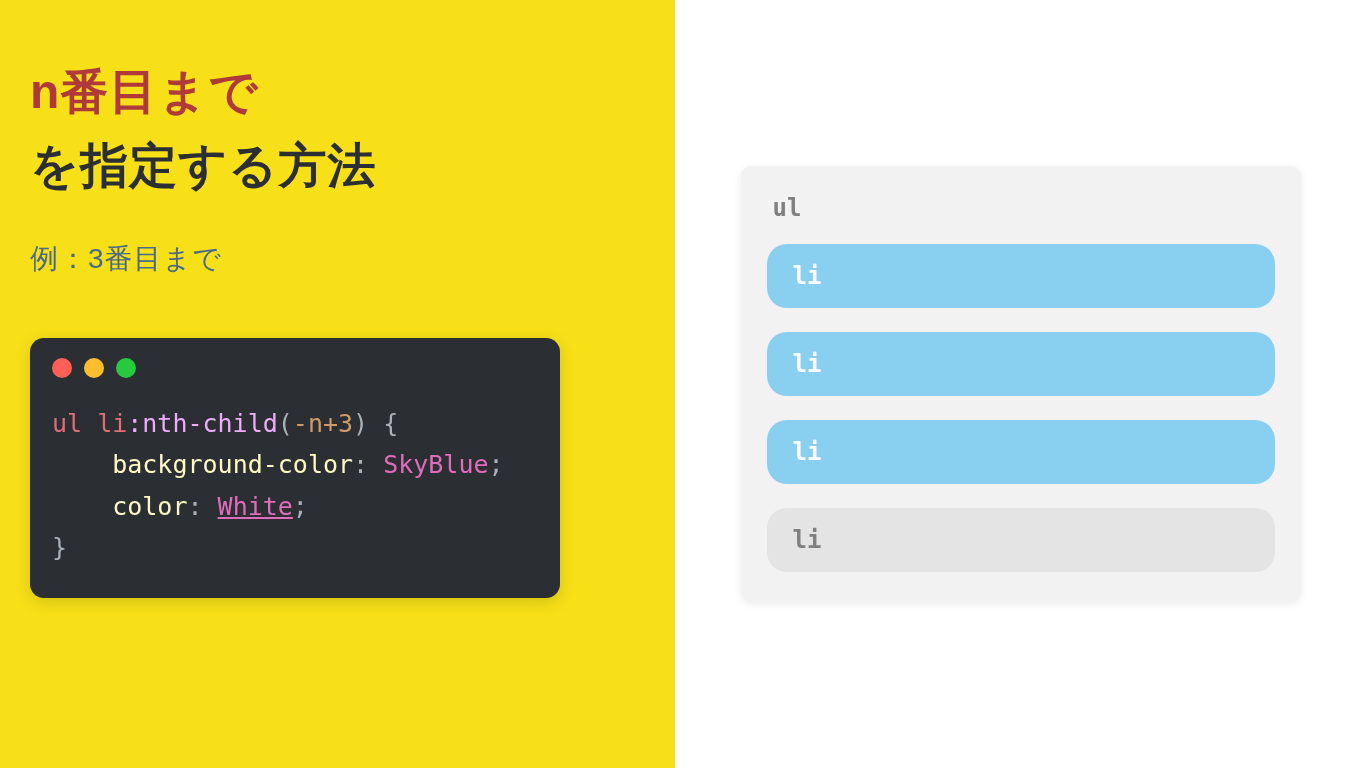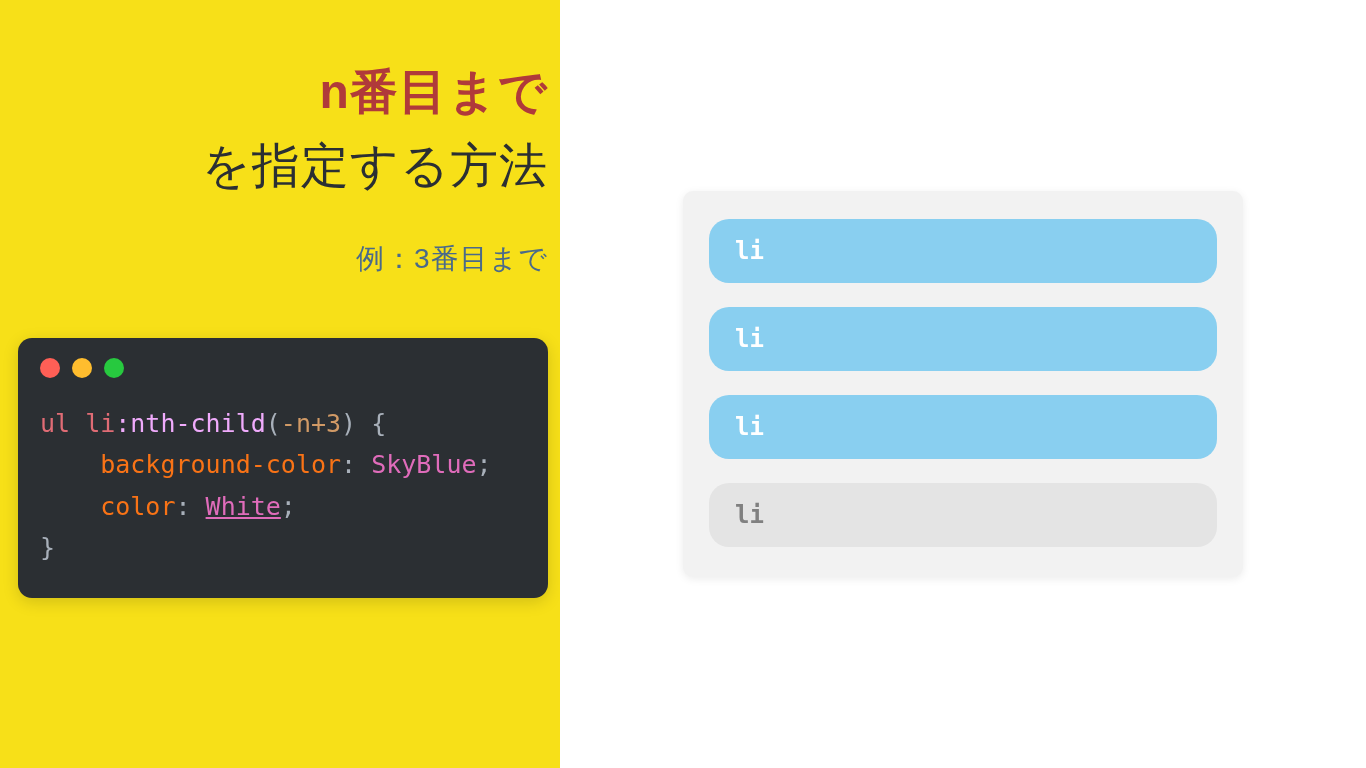--- a/index.html
+++ b/index.html
@@ -4,48 +4,48 @@
 <style>
   * { margin: 0; padding: 0; box-sizing: border-box; }
   body {
     width: 1366px;
     height: 768px;
     display: flex;
     font-family: "Hiragino Sans", "Yu Gothic", "Meiryo", sans-serif;
     overflow: hidden;
   }
   .left-panel {
-    width: 560px;
+    width: 675px;
     height: 768px;
     background: #F7E018;
-    padding: 60px 12px 30px 30px;
+    padding: 60px 36px 30px 30px;
     display: flex;
     flex-direction: column;
-    align-items: flex-end;
+    align-items: flex-start;
   }
   .right-panel {
     flex: 1;
     height: 768px;
     background: #fff;
     display: flex;
     align-items: center;
     justify-content: center;
     padding: 40px;
   }
   .title-red {
     color: #B03A3A;
     font-size: 48px;
     font-weight: 700;
     text-align: center;
     letter-spacing: 1px;
   }
   .title-black {
     color: #2B2F33;
     font-size: 48px;
-    font-weight: 400;
+    font-weight: 700;
     text-align: center;
     margin-top: 10px;
     letter-spacing: 1px;
   }
   .subtitle {
     color: #4A6A8A;
     font-size: 28px;
     font-weight: 500;
     text-align: center;
     margin-top: 42px;
@@ -77,21 +77,21 @@
     font-size: 25px;
     line-height: 1.65;
     color: #A8B0BA;
     white-space: pre;
   }
   .code .sel { color: #E06C75; }
   .code .pseudo { color: #f0abfc; }
   .code .paren { color: #A8B0BA; }
   .code .num { color: #D19A66; }
   .code .brace { color: #A8B0BA; }
-  .code .prop { color: #f97316; }
+  .code .prop { color: #fef9c3; }
   .code .val { color: #E06CBB; }
   .code .val2 { color: #E06CBB; text-decoration: underline; }
 
   .demo-card {
     width: 560px;
     background: #F2F2F2;
     border-radius: 10px;
     padding: 28px 26px 30px 26px;
     box-shadow: 0 2px 8px rgba(0,0,0,0.08);
   }
@@ -140,20 +140,21 @@
     </div>
     <div class="code"><span class="sel">ul li</span><span class="pseudo">:nth-child</span><span class="paren">(</span><span class="num">-n+3</span><span class="paren">)</span><span class="brace"> {</span>
 <span>    </span><span class="prop">background-color</span><span>: </span><span class="val">SkyBlue</span><span>;</span>
 <span>    </span><span class="prop">color</span><span>: </span><span class="val2">White</span><span>;</span>
 <span class="brace">}</span></div>
   </div>
 </div>
 
 <div class="right-panel">
   <div class="demo-card">
+    <div class="demo-label">ul</div>
     <div class="demo-list">
       <div class="demo-item selected">li</div>
       <div class="demo-item selected">li</div>
       <div class="demo-item selected">li</div>
       <div class="demo-item unselected">li</div>
     </div>
   </div>
 </div>
 
 </body></html>

